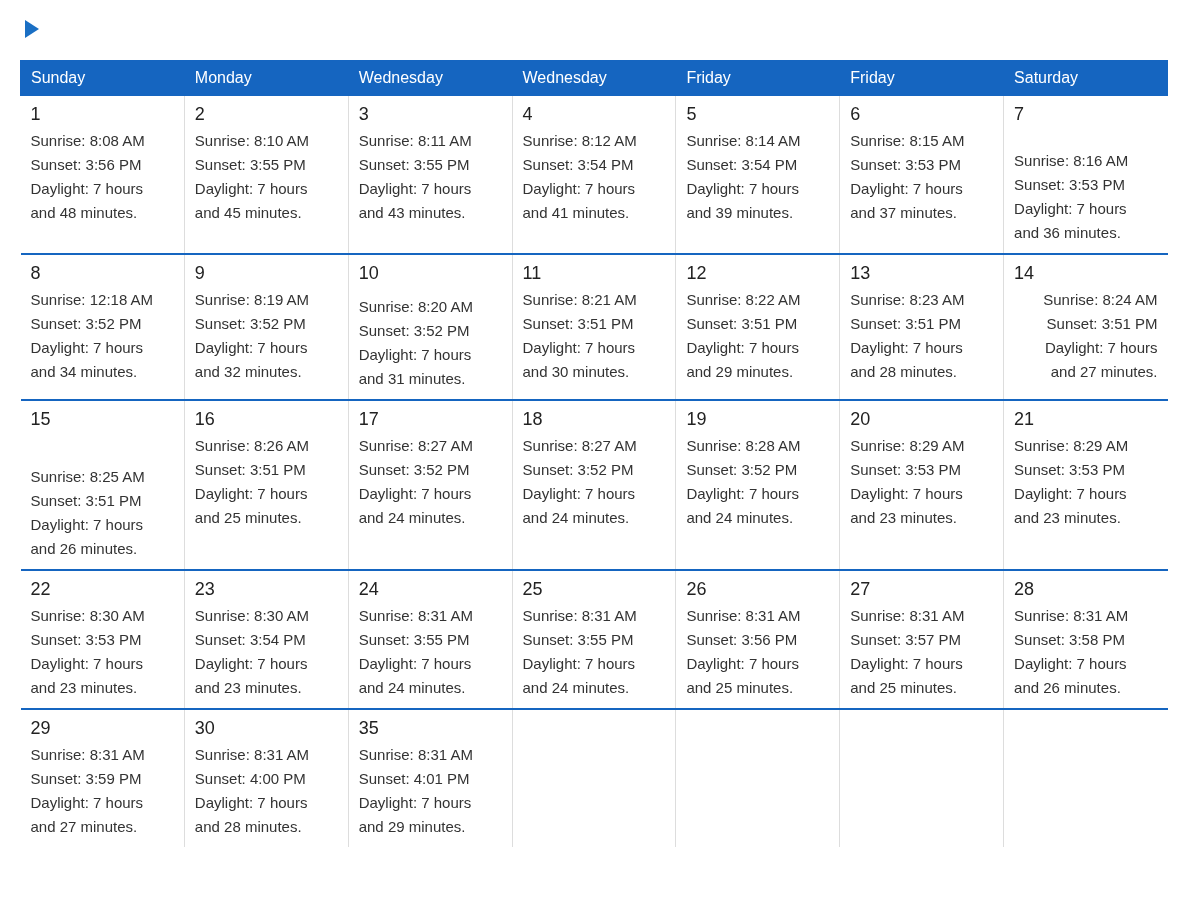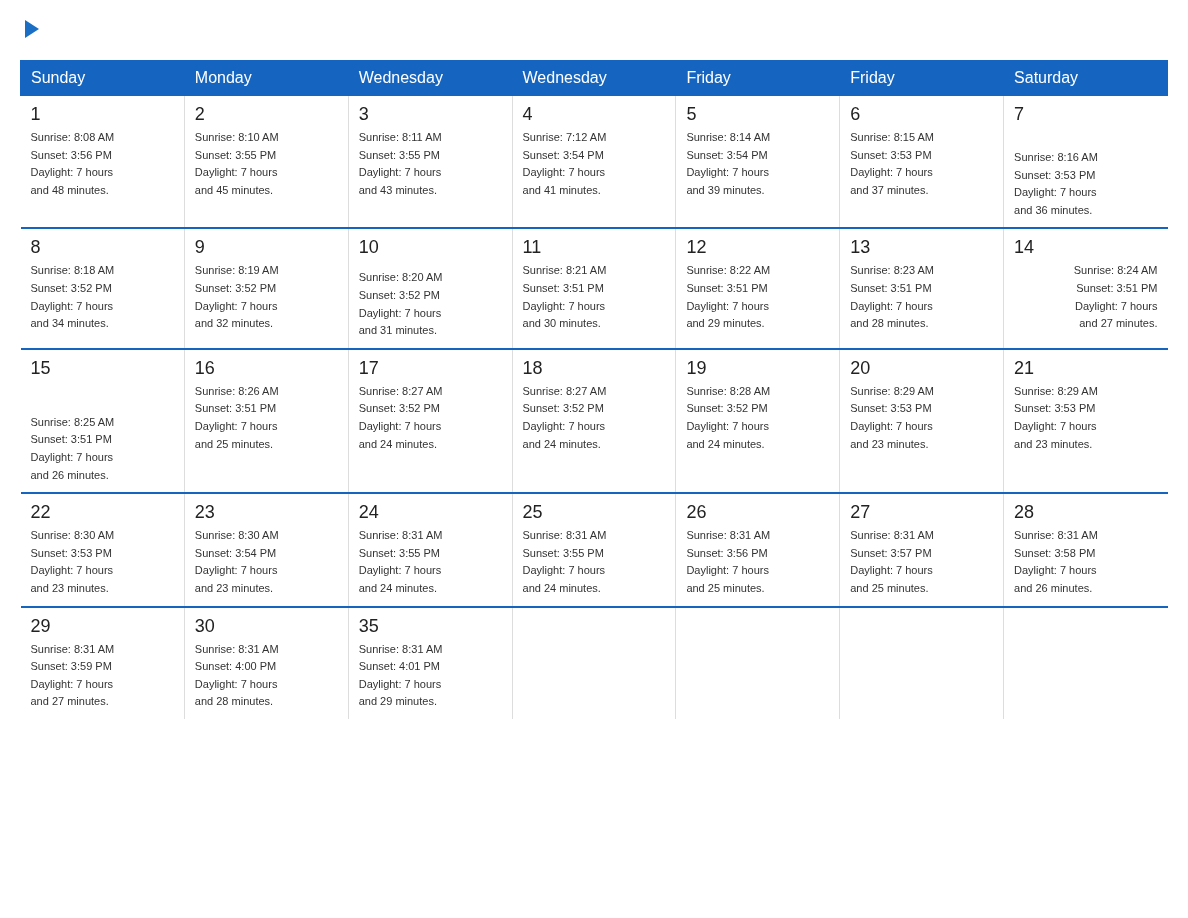--- a/index.html
+++ b/index.html
@@ -66,21 +66,21 @@
       border-right: none;
     }
     .day-number {
       font-size: 18px;
       font-weight: normal;
       color: #222;
       margin-bottom: 4px;
       display: block;
     }
     .day-info {
-      font-size: 11px;
+      font-size: 15px;
       line-height: 1.6;
       color: #333;
     }
     tbody tr:last-child {
       border-bottom: none;
     }
     .logo-line1 {
       font-size: 26px;
       font-weight: bold;
       color: #333;
@@ -150,21 +150,21 @@
         </td>
         <td>
           <span class="day-number">3</span>
           <div class="day-info" style="white-space: pre-line;">Sunrise: 8:11 AM
 Sunset: 3:55 PM
 Daylight: 7 hours
 and 43 minutes.</div>
         </td>
         <td>
           <span class="day-number">4</span>
-          <div class="day-info" style="white-space: pre-line;">Sunrise: 7:12 AM
+          <div class="day-info" style="white-space: pre-line;">Sunrise: 8:12 AM
 Sunset: 3:54 PM
 Daylight: 7 hours
 and 41 minutes.</div>
         </td>
         <td>
           <span class="day-number">5</span>
           <div class="day-info" style="white-space: pre-line;">Sunrise: 8:14 AM
 Sunset: 3:54 PM
 Daylight: 7 hours
 and 39 minutes.</div>
@@ -180,21 +180,21 @@
           <span class="day-number">7</span>
           <div class="day-info" style="white-space: pre-line; margin-top: 24px;">Sunrise: 8:16 AM
 Sunset: 3:53 PM
 Daylight: 7 hours
 and 36 minutes.</div>
         </td>
       </tr>
       <tr>
         <td>
           <span class="day-number">8</span>
-          <div class="day-info" style="white-space: pre-line;">Sunrise: 8:18 AM
+          <div class="day-info" style="white-space: pre-line;">Sunrise: 12:18 AM
 Sunset: 3:52 PM
 Daylight: 7 hours
 and 34 minutes.</div>
         </td>
         <td>
           <span class="day-number">9</span>
           <div class="day-info" style="white-space: pre-line;">Sunrise: 8:19 AM
 Sunset: 3:52 PM
 Daylight: 7 hours
 and 32 minutes.</div>

